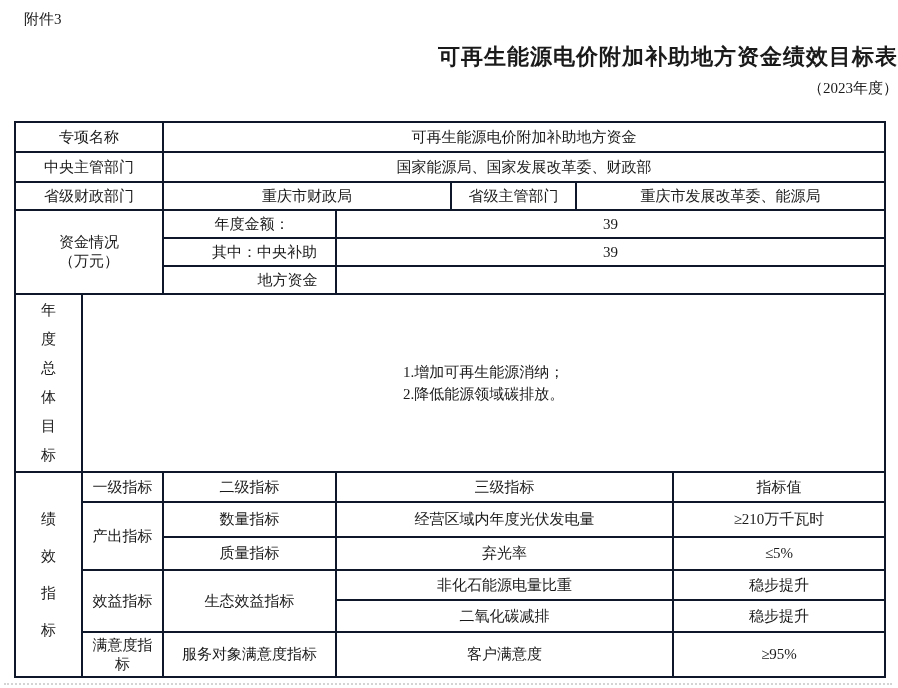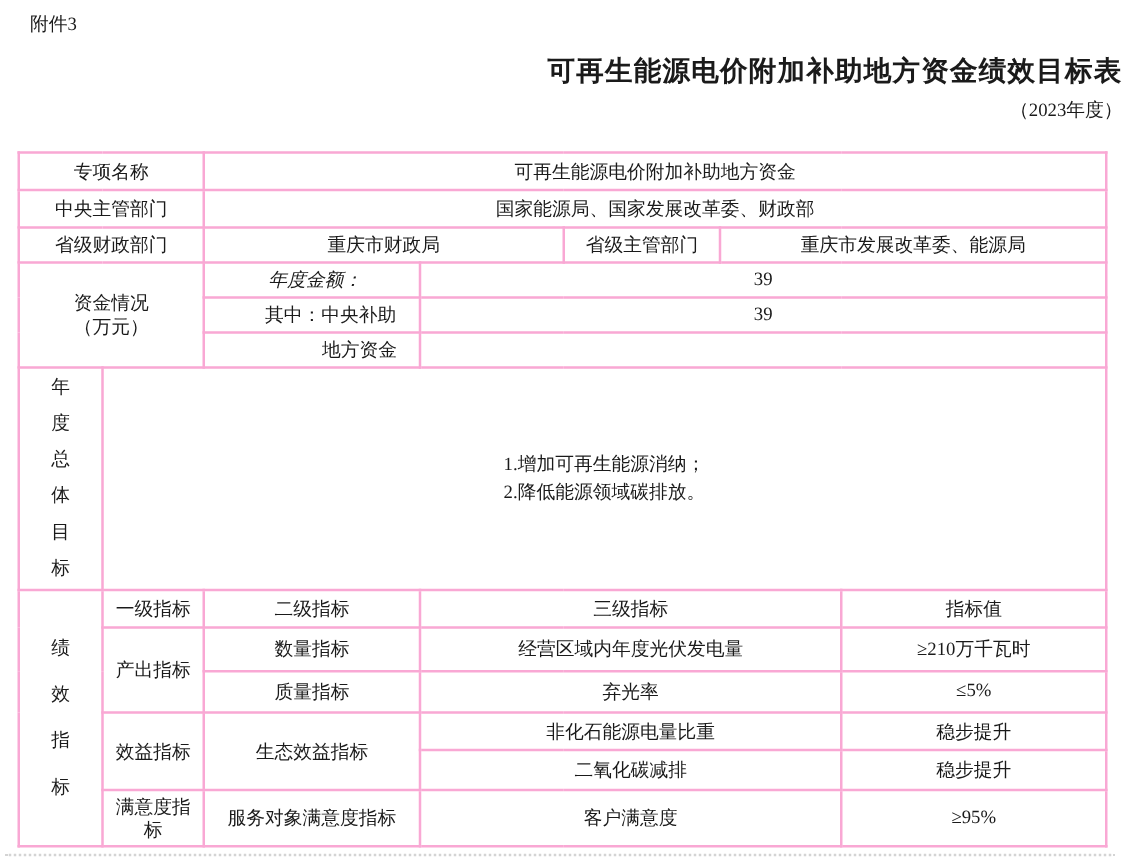--- a/index.html
+++ b/index.html
@@ -25,29 +25,29 @@
     text-align:right;
     font-size:15px;
   }
   table.main{
     position:absolute;left:14px;top:121px;
     width:870px;
     border-collapse:collapse;
     table-layout:fixed;
   }
   table.main td{
-    border:2px solid #f9a8d4;
+    border:2px solid #0f172a;
     font-size:15px;
     text-align:center;
     vertical-align:middle;
     padding:1px 4px;
     overflow:hidden;
   }
   td.fund-label{text-align:left;}
-  td.fund-label.i0{padding-left:9px;font-style:italic;}
+  td.fund-label.i0{padding-left:9px;}
   td.fund-label.i1{padding-left:34px;}
   td.fund-label.i2{padding-left:80px;}
   .vertical{
     width:1em;
     margin:0 auto;
     word-break:break-all;
     text-align:center;
   }
   .lh29{line-height:29px;}
   .lh37{line-height:37px;}

